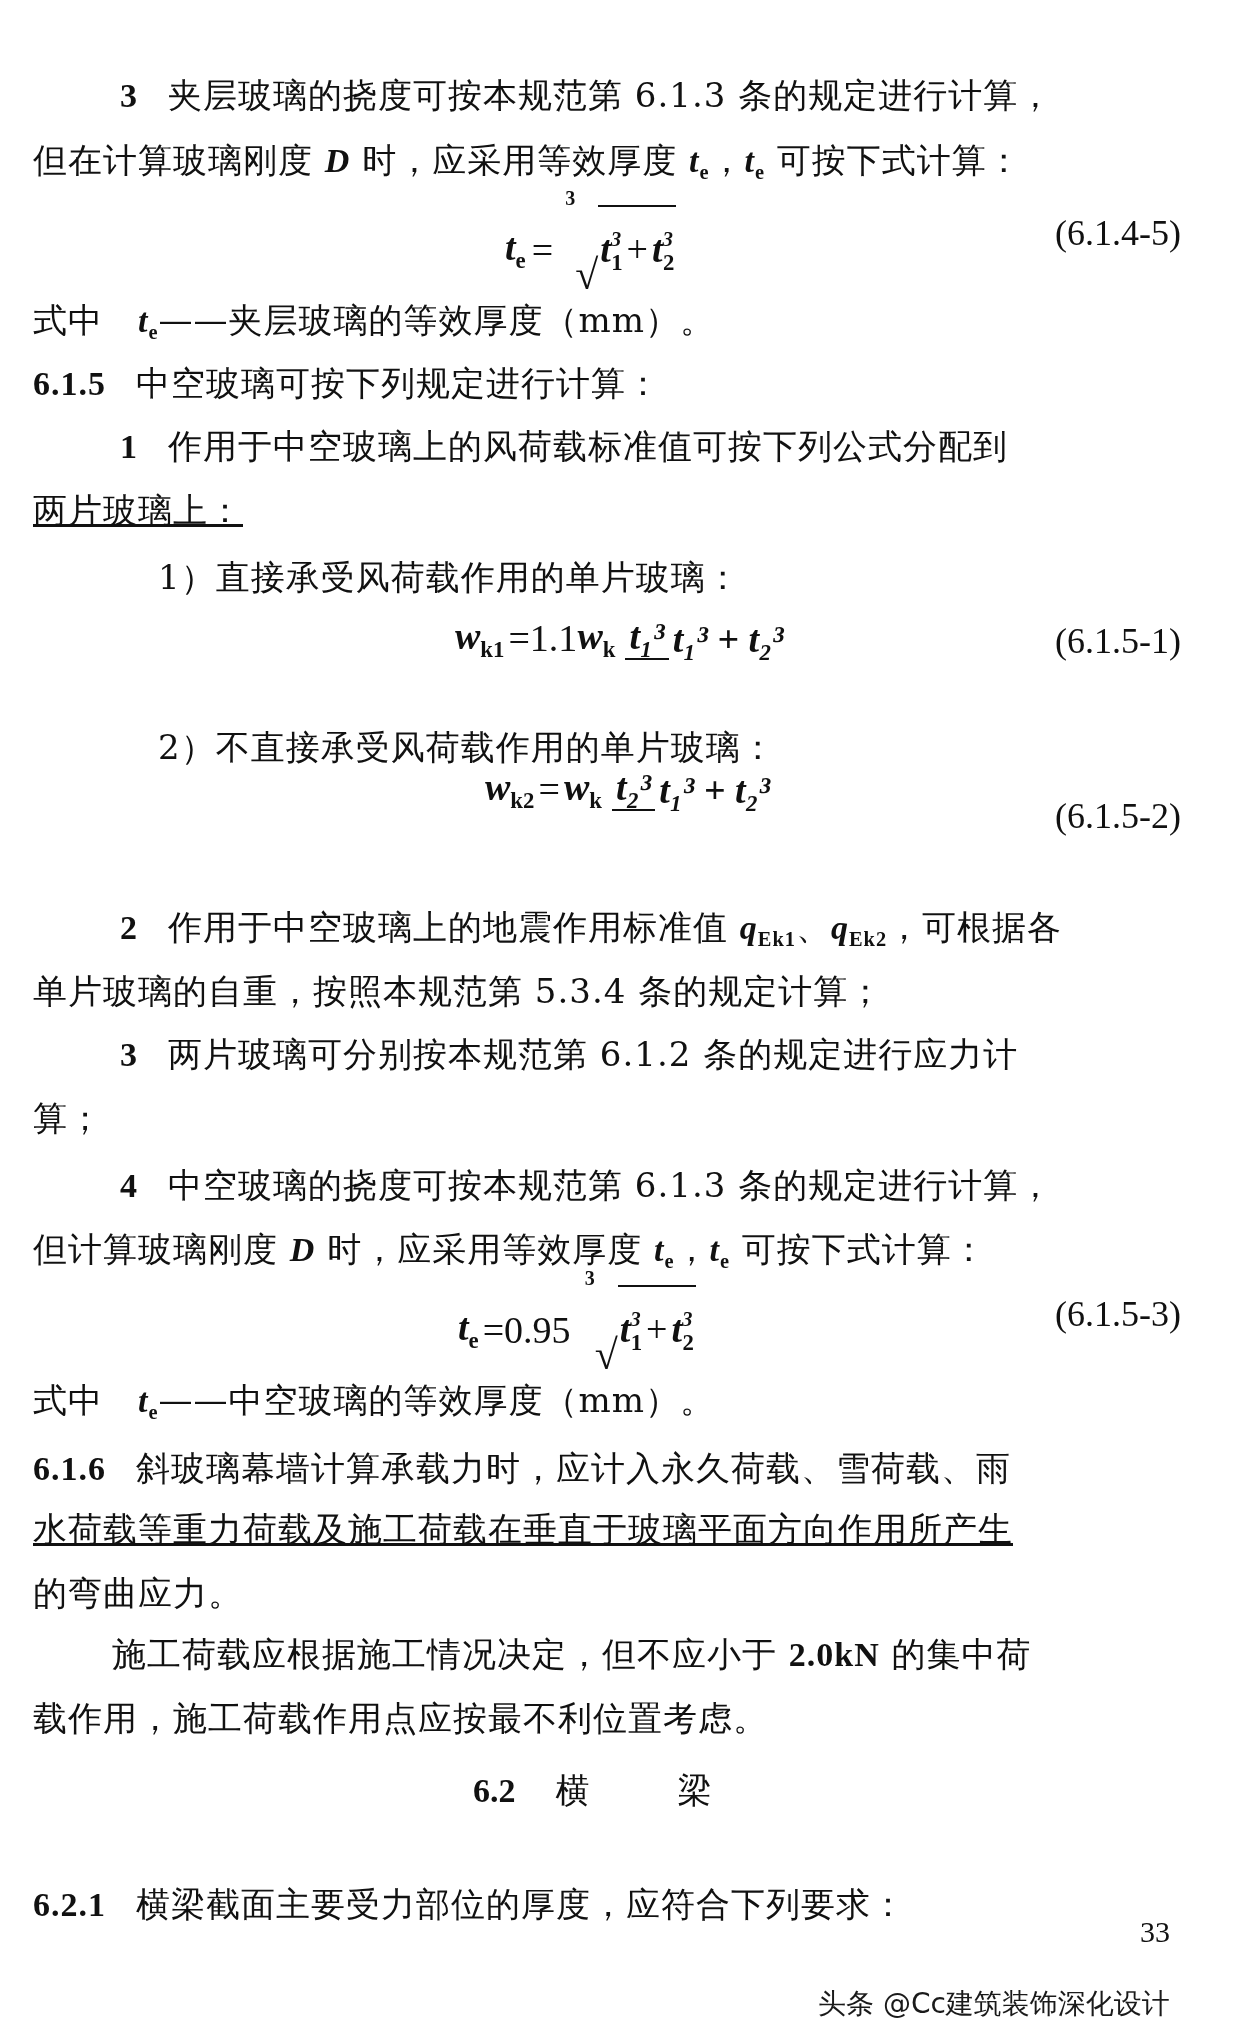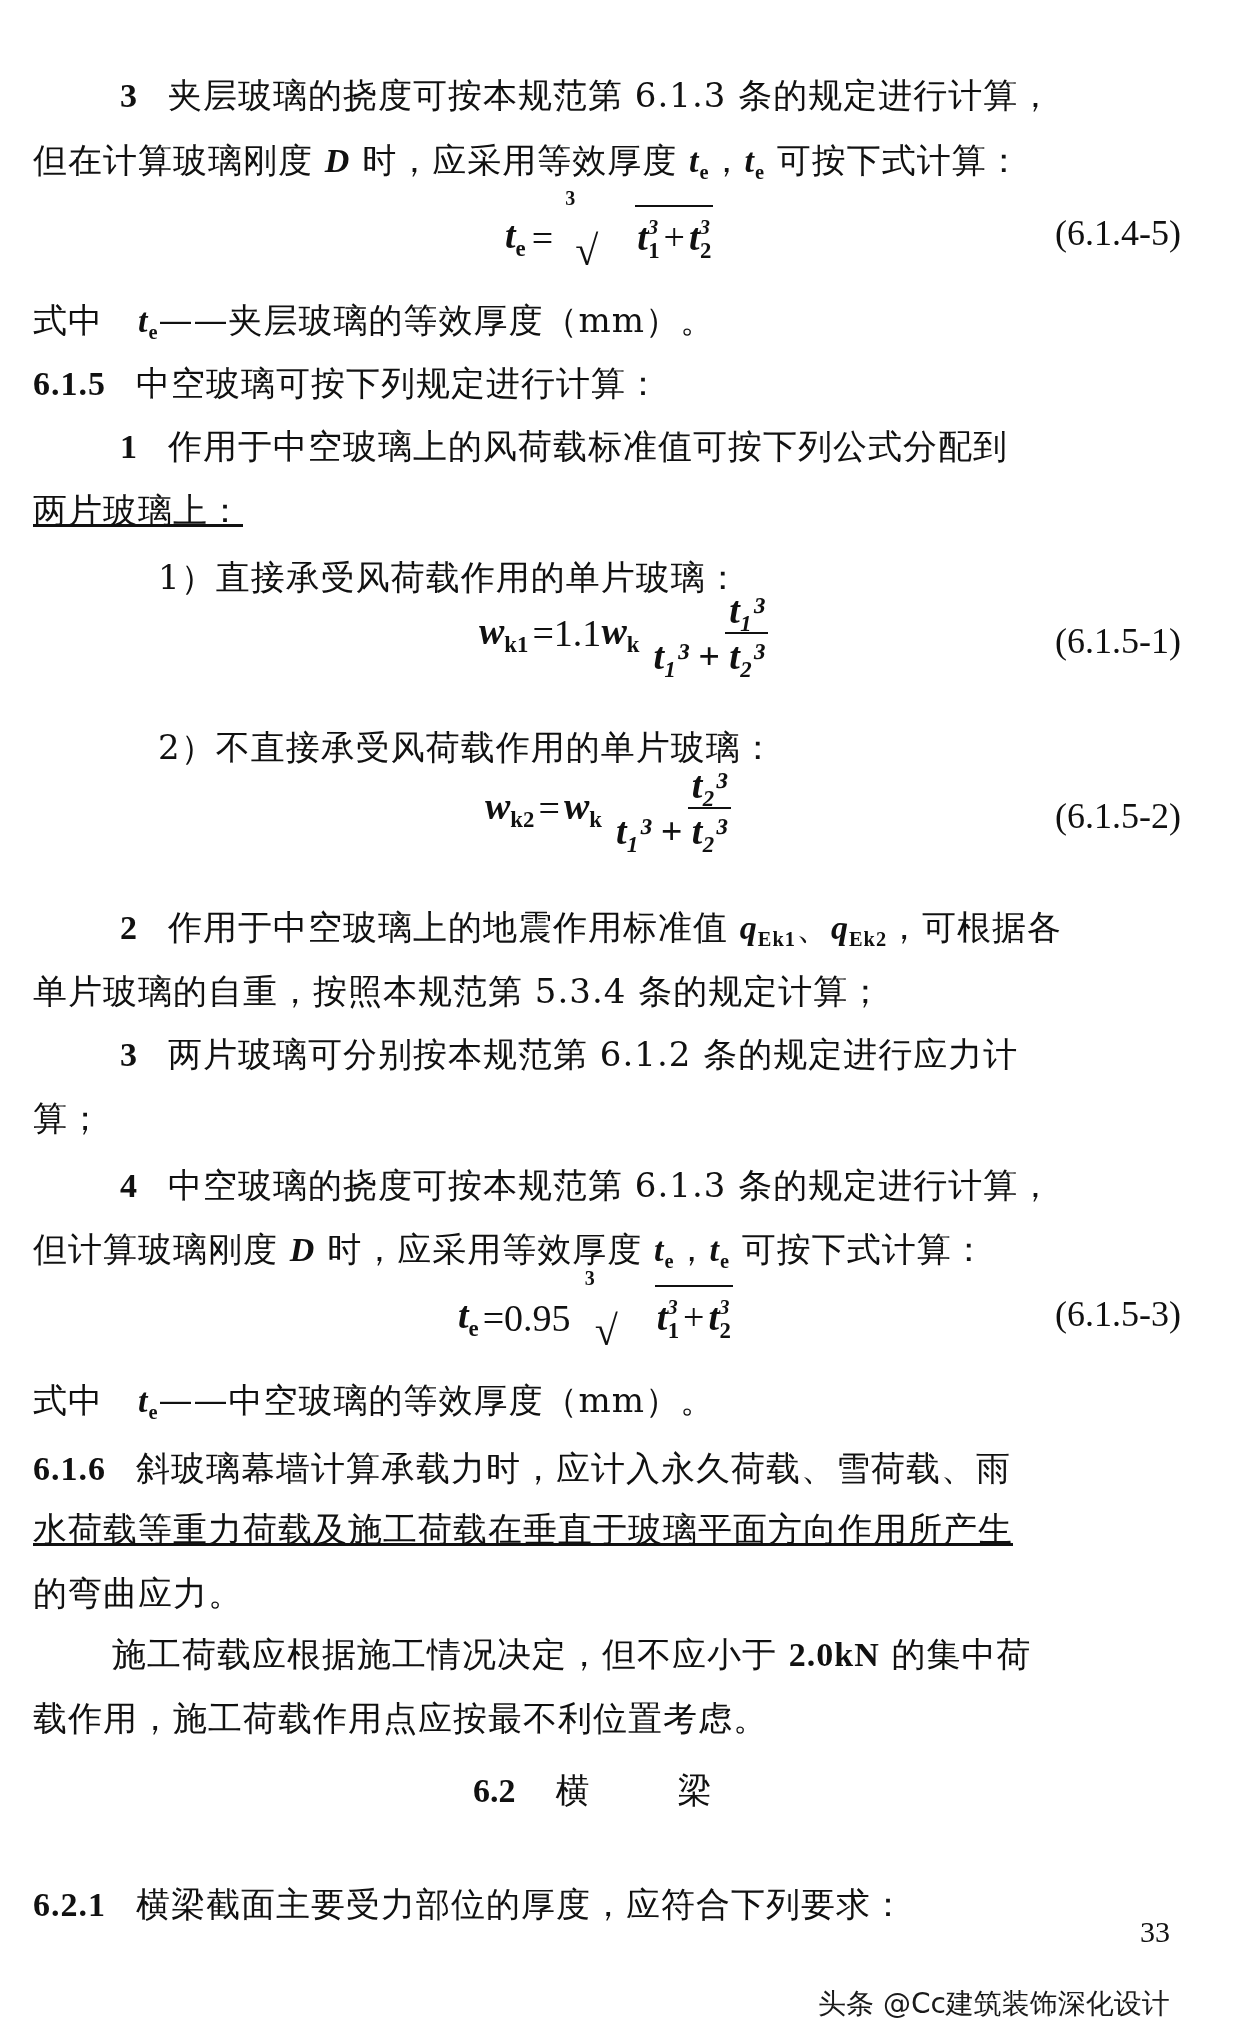--- a/index.html
+++ b/index.html
@@ -18,27 +18,27 @@
   .sub { font-size: 60%; vertical-align: -0.35em; font-style: normal; font-weight: bold; }
   .sup { font-size: 55%; vertical-align: 0.75em; font-weight: bold; }
   .eqno {
     position: absolute; right: 52px;
     font-family: "Liberation Serif", serif; font-size: 36px;
   }
   .formula {
     position: absolute; font-family: "Liberation Serif", serif; font-size: 38px;
     display: flex; align-items: center; white-space: nowrap;
   }
-  .frac { display: inline-flex; flex-direction: column; align-items: flex-end; margin-left: 10px; }
+  .frac { display: inline-flex; flex-direction: row; align-items: center; margin-left: 10px; }
   .frac .top { padding: 0 4px 2px; border-bottom: 2px solid #111; line-height: 40px; }
   .frac .bot { padding: 2px 4px 0; line-height: 40px; }
   .root { display: inline-flex; align-items: flex-end; margin-left: 6px; position: relative; }
   .root .idx { font-size: 20px; font-weight: bold; position: absolute; left: 0; top: -18px; }
   .root .rad { font-size: 42px; line-height: 40px; margin-left: 10px; }
-  .root .radicand { border-top: 2px solid #111; padding: 0 2px; line-height: 40px; margin-left: 37px; }
+  .root .radicand { border-top: 2px solid #111; padding: 12px 2px; line-height: 40px; }
   .heading {
     position: absolute; font-size: 34px; line-height: 40px; white-space: nowrap;
   }
   .pageno { position: absolute; font-family: "Liberation Serif", serif; font-size: 30px; }
   .watermark {
     position: absolute; font-family: "DejaVu Sans", "Liberation Sans", sans-serif;
     font-size: 28px; color: #1a1a1a; white-space: nowrap;
   }
 </style>
 </head>
@@ -76,21 +76,21 @@
 <div class="line" style="left:120px; top:406px;">
   <span class="num">1</span><span class="gap"></span><span>作用于中空玻璃上的风荷载标准值可按下列公式分配到</span>
 </div>
 <div class="line" style="left:33px; top:470px;text-decoration:underline;">
   <span>两片玻璃上：</span>
 </div>
 <div class="line" style="left:158px; top:537px;">
   <span>1）直接承受风荷载作用的单片玻璃：</span>
 </div>
 
-<div class="formula" style="left:455px; top:590px;margin-left:24px;">
+<div class="formula" style="left:455px; top:614px;">
   <span class="it"><span>w</span><span class="sub">k1</span></span>
   <span style="margin-left:4px;">=1.1</span>
   <span class="it"><span>w</span><span class="sub">k</span></span>
   <span class="frac">
     <span class="top it">t₁³</span>
     <span class="bot it">t₁³ + t₂³</span>
   </span>
 </div>
 <div class="eqno" style="top:620px;">(6.1.5-1)</div>
 

